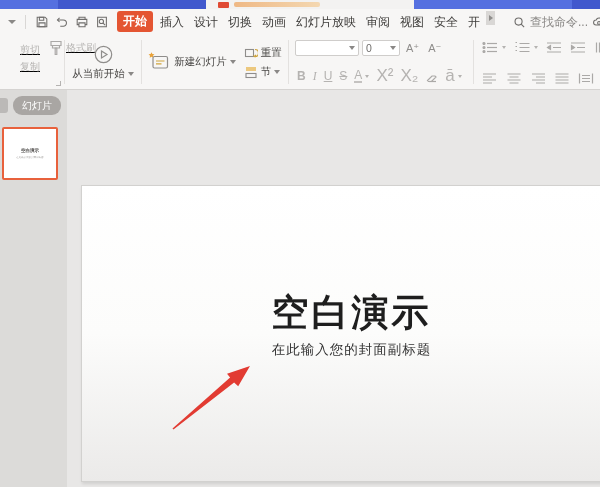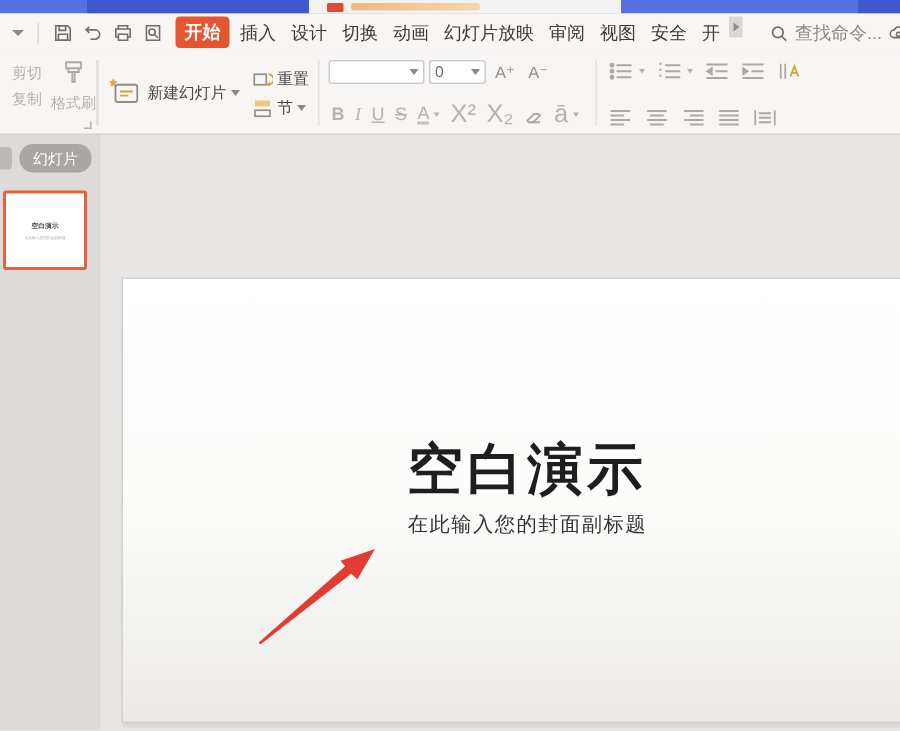--- a/index.html
+++ b/index.html
@@ -38,24 +38,24 @@
   .mbtn svg { width:14px; height:14px; }
   .caret { width:0; height:0; border-left:3px solid transparent; border-right:3px solid transparent;
            border-top:4px solid #8a8886; display:inline-block; }
 
   
   .ribbon { position:absolute; top:35px; left:0; width:600px; height:55px; background:#f7f6f5;
             border-bottom:1px solid #d5d3d1; display:flex; align-items:stretch; overflow:hidden; }
   .vsep { width:1px; background:#e3e1df; margin:5px 0; flex:0 0 1px; }
   .grp { position:relative; flex:0 0 auto; }
 
-  .g-clip { width:64px; padding:6px 2px 2px 8px; }
+  .g-clip { width:64px; padding:6px 2px 2px 20px;text-decoration:underline; }
   .clip-cols { display:flex; gap:6px; }
   .clip-txt { font-size:10px; color:#b5b3b1; line-height:17px; white-space:nowrap; }
-  .fp { display:flex; flex-direction:column; align-items:center; margin-top:-2px; }
+  .fp { display:flex; flex-direction:row; margin-top:-2px; }
   .fp svg { width:20px; height:22px; }
   .corner { position:absolute; right:3px; bottom:3px; width:5px; height:5px;
             border-right:1px solid #b5b3b1; border-bottom:1px solid #b5b3b1; }
 
   .g-play { width:76px; display:flex; flex-direction:column; align-items:center; justify-content:center; gap:2px; }
   .g-play svg { width:21px; height:21px; }
   .rlabel { font-size:10.5px; color:#4a4846; display:flex; align-items:center; gap:3px; white-space:nowrap; }
 
   .g-slides { width:146px; display:flex; align-items:center; justify-content:center; gap:8px; padding:2px 4px; }
   .bigbtn { display:flex; flex-direction:row; align-items:center; gap:2px; }
@@ -202,20 +202,30 @@
               <path d="M9.2 9h1.6v6.5H9.2z"></path>
           </svg>
           <div class="clip-txt">格式刷</div>
         </div>
       </div>
       <div class="corner"></div>
     </div>
 
     <div class="vsep"></div>
 
+    <div class="grp g-play">
+      <svg class="gicon" viewBox="0 0 21 21">
+        <circle cx="10.5" cy="10.5" r="8.2"></circle>
+          <path d="M8.5 7 14 10.5 8.5 14z"></path>
+      </svg>
+      <div class="rlabel">
+        <span>从当前开始</span>
+        <span class="caret"></span>
+      </div>
+    </div>
 
     <div class="vsep"></div>
 
     <div class="grp g-slides">
       <div class="bigbtn">
         <svg viewBox="0 0 24 24">
           <path d="M3.5 2.2l.9 1.8 2 .3-1.45 1.4.35 2-1.8-.95L1.7 7.7l.35-2L.6 4.3l2-.3z" fill="#e9a33b" stroke="none"></path>
           <rect x="5" y="6.5" width="14.5" height="11.5" rx="1.5" fill="none" stroke="#8f8d8b" stroke-width="1.2"></rect>
           <path d="M8 11h8.5M8 13.8h5.5" stroke="#cfa43c" stroke-width="1.2" fill="none"></path>
         </svg>

